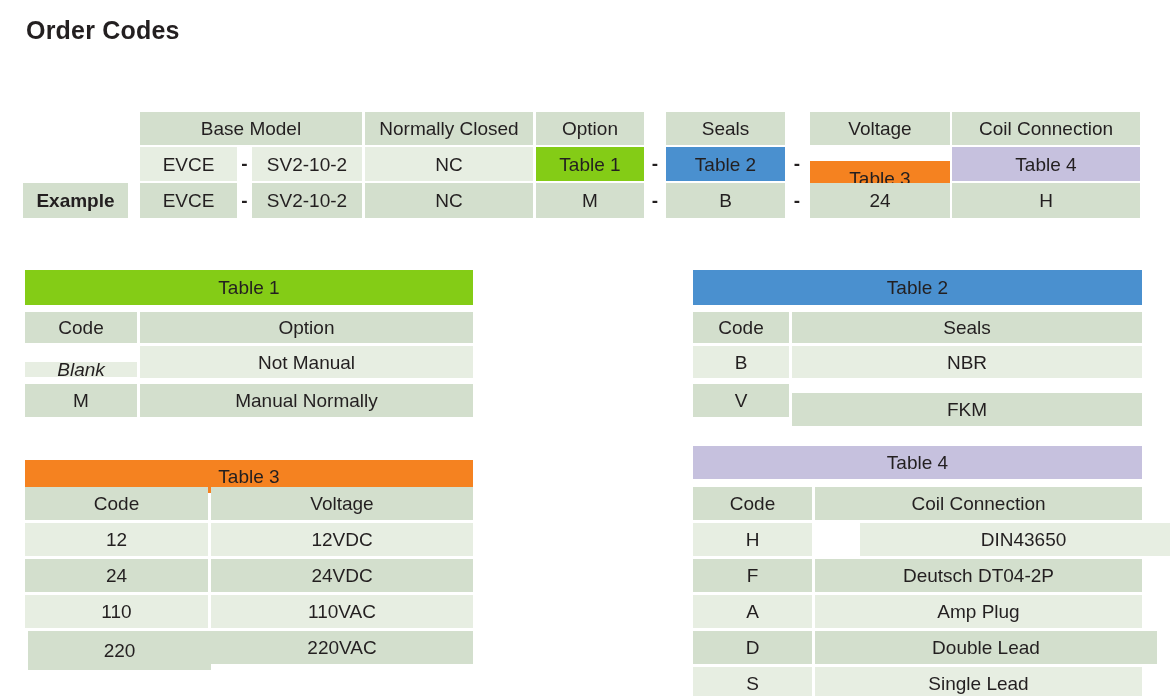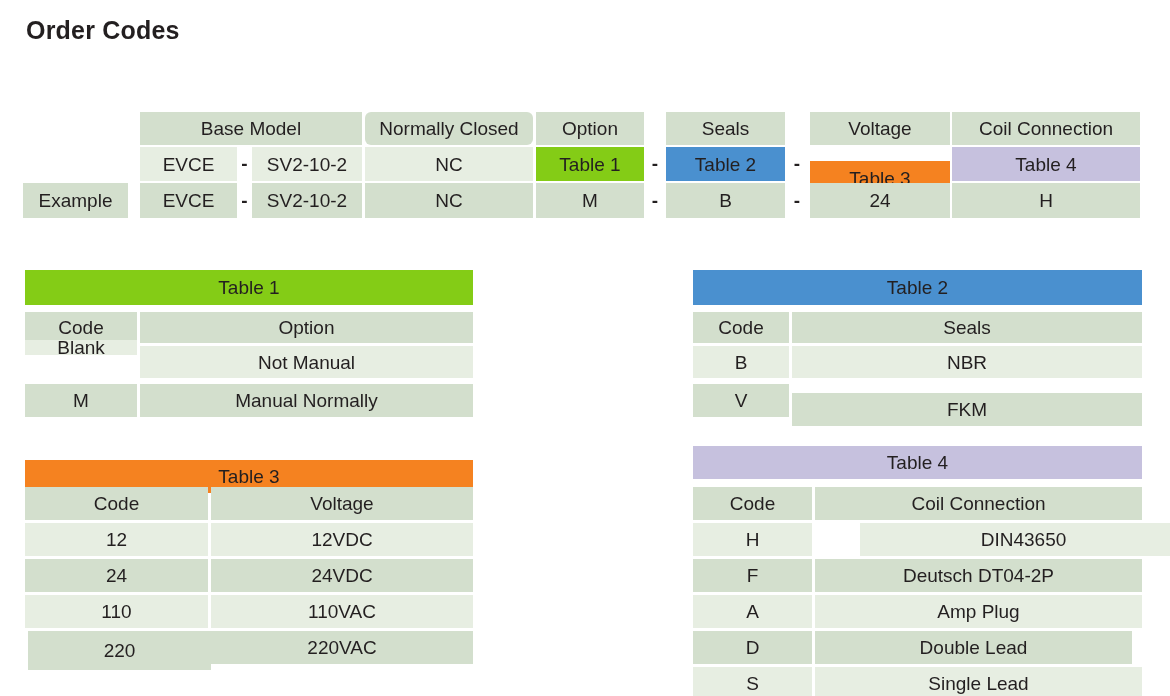--- a/index.html
+++ b/index.html
@@ -79,21 +79,21 @@
 </style>
 </head>
 <body>
 
 <div class="page-title">Order Codes</div>
 
 <div id="order-matrix">
 
   <div class="cell bg-green-dark" style="left:140px; top:112px; width:222px; height:33px;">Base Model</div>
 
-  <div class="cell bg-green-dark" style="left:365px; top:112px; width:168px; height:33px;border-radius:6px;">Normally Closed</div>
+  <div class="cell bg-green-dark" style="left:365px; top:112px; width:168px; height:33px;">Normally Closed</div>
 
   <div class="cell bg-green-dark" style="left:536px; top:112px; width:108px; height:33px;">Option</div>
 
   <div class="cell bg-green-dark" style="left:666px; top:112px; width:119px; height:33px;">Seals</div>
 
   <div class="cell bg-green-dark" style="left:810px; top:112px; width:140px; height:33px;">Voltage</div>
 
   <div class="cell bg-green-dark" style="left:952px; top:112px; width:188px; height:33px;">Coil Connection</div>
 
   <div class="cell bg-green-light" style="left:140px; top:147px; width:97px; height:34px;">EVCE</div>
@@ -109,21 +109,21 @@
   <div class="dash" style="left:646px; top:147px; width:18px; height:34px;">-</div>
 
   <div class="cell bg-blue" style="left:666px; top:147px; width:119px; height:34px;">Table 2</div>
 
   <div class="dash" style="left:787px; top:147px; width:20px; height:34px;">-</div>
 
   <div class="cell bg-orange" style="left:810px; top:147px; width:140px; height:34px;">Table 3</div>
 
   <div class="cell bg-purple" style="left:952px; top:147px; width:188px; height:34px;">Table 4</div>
 
-  <div class="cell bg-green-dark" style="left:23px; top:183px; width:105px; height:35px;">Example</div>
+  <div class="cell bg-green-dark" style="left:23px; top:183px; width:105px; height:35px;font-weight:bold;">Example</div>
 
   <div class="cell bg-green-dark" style="left:140px; top:183px; width:97px; height:35px;">EVCE</div>
 
   <div class="dash" style="left:237px; top:183px; width:15px; height:35px;">-</div>
 
   <div class="cell bg-green-dark" style="left:252px; top:183px; width:110px; height:35px;">SV2-10-2</div>
 
   <div class="cell bg-green-dark" style="left:365px; top:183px; width:168px; height:35px;">NC</div>
 
   <div class="cell bg-green-dark" style="left:536px; top:183px; width:108px; height:35px;">M</div>
@@ -138,21 +138,21 @@
 
   <div class="cell bg-green-dark" style="left:952px; top:183px; width:188px; height:35px;">H</div>
 </div>
 
 <div class="lut">
   <div class="lut-title bg-yellow" style="left:25px; top:270px; width:448px; height:35px;">Table 1</div>
 
   <div class="cell bg-green-dark" style="left:25px; top:312px; width:112px; height:31px;">Code</div>
   <div class="cell bg-green-dark" style="left:140px; top:312px; width:333px; height:31px;">Option</div>
 
-  <div class="cell bg-green-light" style="left:25px; top:340px; width:112px; height:15px;">Blank</div>
+  <div class="cell bg-green-light" style="left:25px; top:362px; width:112px; height:15px;font-style:italic;">Blank</div>
   <div class="cell bg-green-light" style="left:140px; top:346px; width:333px; height:32px;">Not Manual</div>
 
   <div class="cell bg-green-dark" style="left:25px; top:384px; width:112px; height:33px;">M</div>
   <div class="cell bg-green-dark" style="left:140px; top:384px; width:333px; height:33px;">Manual Normally</div>
 </div>
 
 <div class="lut">
   <div class="lut-title bg-blue" style="left:693px; top:270px; width:449px; height:35px;">Table 2</div>
 
   <div class="cell bg-green-dark" style="left:693px; top:312px; width:96px; height:31px;">Code</div>
@@ -193,17 +193,17 @@
   <div class="cell bg-green-light" style="left:693px; top:523px; width:119px; height:33px;">H</div>
   <div class="cell bg-green-light" style="left:815px; top:523px; width:327px; height:33px;margin-left:45px;">DIN43650</div>
 
   <div class="cell bg-green-dark" style="left:693px; top:559px; width:119px; height:33px;">F</div>
   <div class="cell bg-green-dark" style="left:815px; top:559px; width:327px; height:33px;">Deutsch DT04-2P</div>
 
   <div class="cell bg-green-light" style="left:693px; top:595px; width:119px; height:33px;">A</div>
   <div class="cell bg-green-light" style="left:815px; top:595px; width:327px; height:33px;">Amp Plug</div>
 
   <div class="cell bg-green-dark" style="left:693px; top:631px; width:119px; height:33px;">D</div>
-  <div class="cell bg-green-dark" style="left:815px; top:631px; width:317px; height:33px;">Double Lead</div>
+  <div class="cell bg-green-dark" style="left:815px; top:631px; width:342px; height:33px;">Double Lead</div>
 
   <div class="cell bg-green-light" style="left:693px; top:667px; width:119px; height:33px;">S</div>
   <div class="cell bg-green-light" style="left:815px; top:667px; width:327px; height:33px;">Single Lead</div>
 </div>
 
 </body></html>

